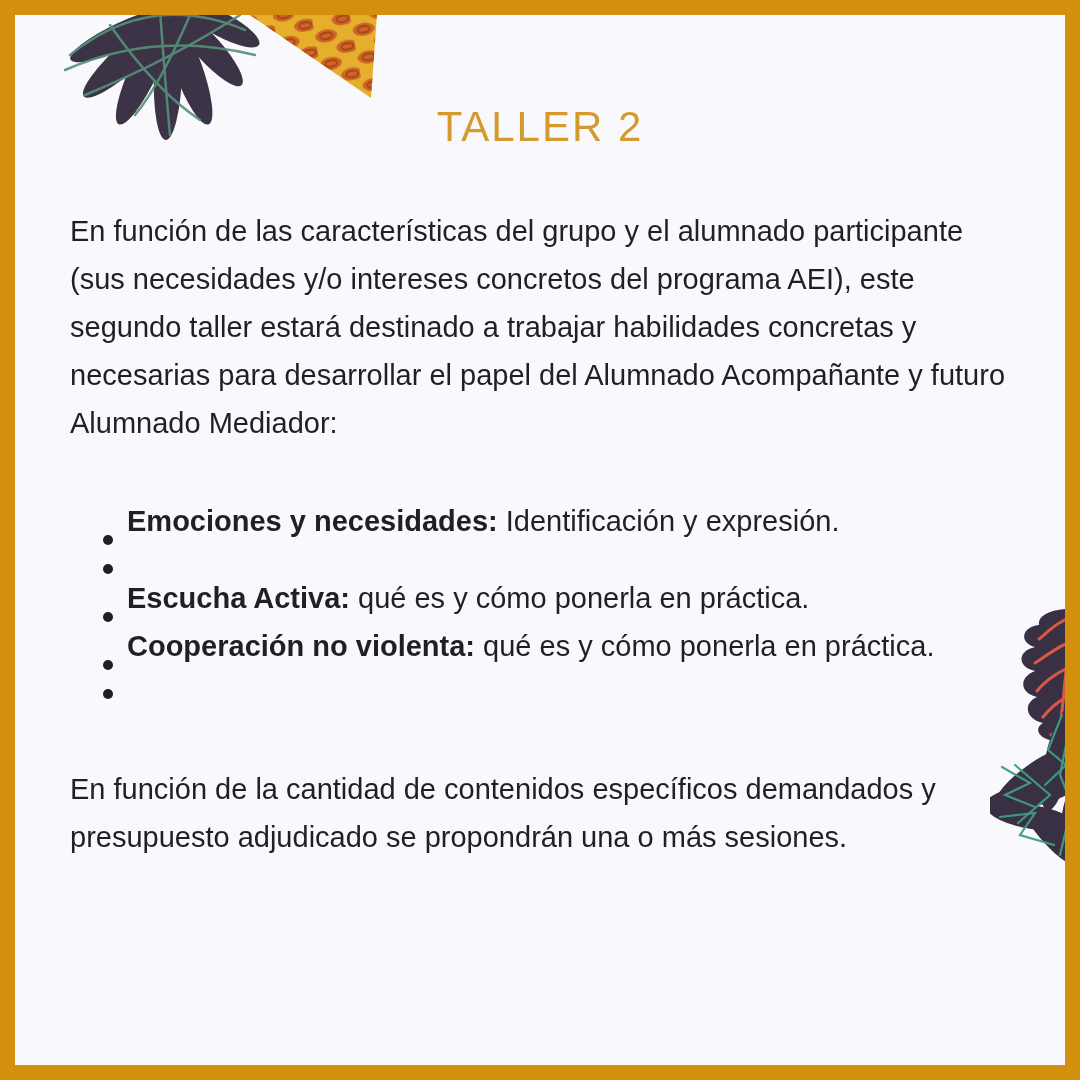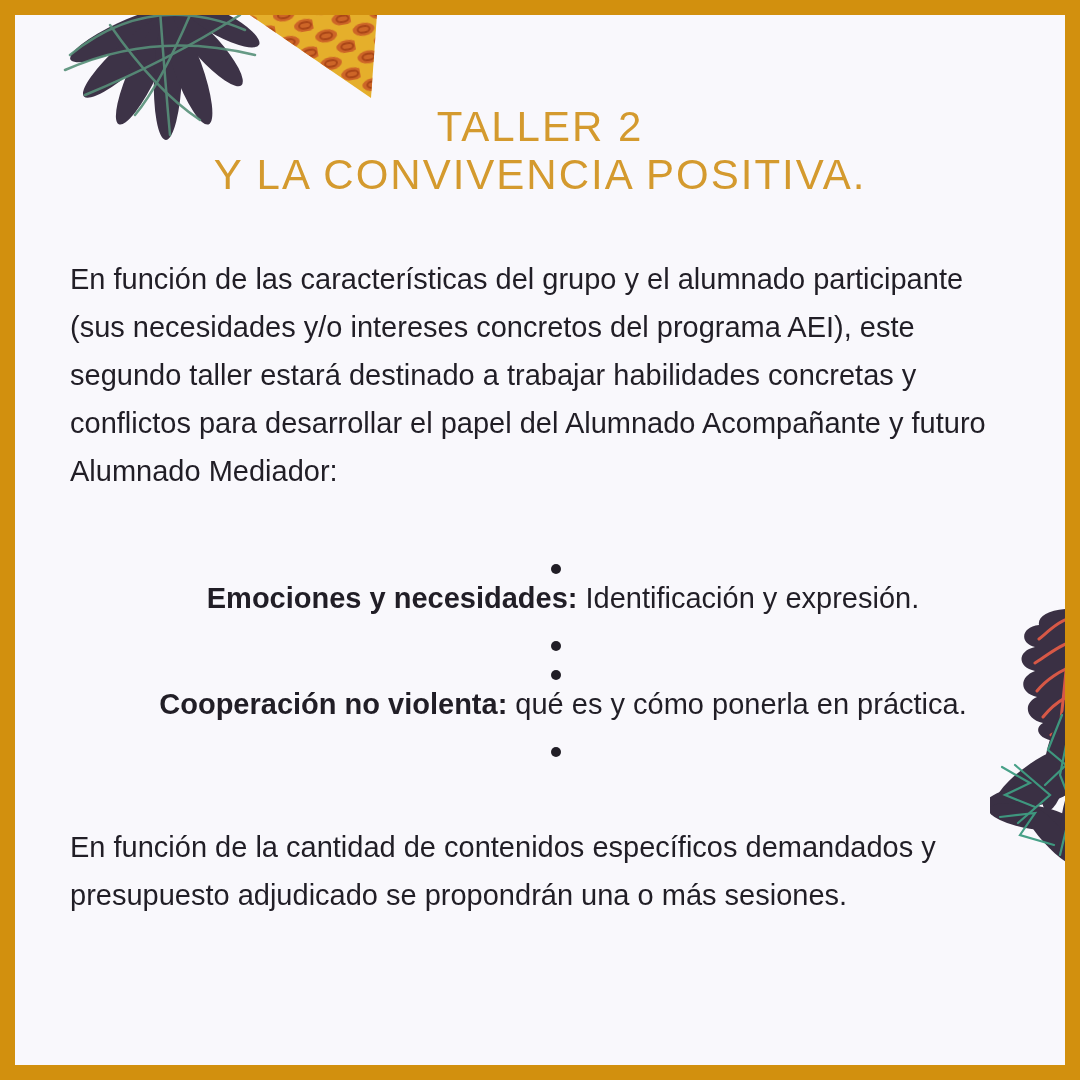--- a/index.html
+++ b/index.html
@@ -34,22 +34,21 @@
     line-height:48px;
   }
   .para{margin:0;}
   .list{
     list-style:none;
     margin:50px 0 0 0;
     padding:0 0 0 33px;
   }
   .list li{
     display:flex;
-    align-items:center;
-    flex-direction:column;
+    align-items:flex-end;
   }
   .dot{
     flex:0 0 auto;
     width:10px;height:10px;border-radius:50%;
     background:#211e26;
     margin:19px 14px 0 0;
   }
   .li-text b{font-weight:700;}
   .closing{margin-top:66px;}
 </style>
@@ -116,33 +115,36 @@
       <path d="M72,20 L58,55 L76,70 L55,90"></path>
       <path d="M12,72 L40,88 L15,100 L45,112"></path>
       <path d="M10,122 L45,118 L30,140 L64,150"></path>
       <path d="M80,30 L70,80 L82,110 L70,160"></path>
       <path d="M25,70 L60,100 L28,128"></path>
     </g>
   </svg>
 
   <div class="title-block">
     <div>TALLER 2</div>
-    <div>Y LA CONVIVENCIA POSITIVA.</div>
   </div>
 
   <div class="content">
-    <p class="para">En función de las características del grupo y el alumnado participante (sus necesidades y/o intereses concretos del programa AEI), este segundo taller estará destinado a trabajar habilidades concretas y conflictos para desarrollar el papel del Alumnado Acompañante y futuro Alumnado Mediador:</p>
+    <p class="para">En función de las características del grupo y el alumnado participante (sus necesidades y/o intereses concretos del programa AEI), este segundo taller estará destinado a trabajar habilidades concretas y necesarias para desarrollar el papel del Alumnado Acompañante y futuro Alumnado Mediador:</p>
 
     <ul class="list">
       <li>
         <span class="dot"></span>
         <span class="li-text"><b>Emociones y necesidades:</b><span> Identificación y expresión.</span></span>
       </li>
       <li>
         <span class="dot"></span>
+      </li>
+      <li>
+        <span class="dot"></span>
+        <span class="li-text"><b>Escucha Activa:</b><span> qué es y cómo ponerla en práctica.</span></span>
       </li>
       <li>
         <span class="dot"></span>
         <span class="li-text"><b>Cooperación no violenta:</b><span> qué es y cómo ponerla en práctica.</span></span>
       </li>
       <li>
         <span class="dot"></span>
       </li>
     </ul>
 

